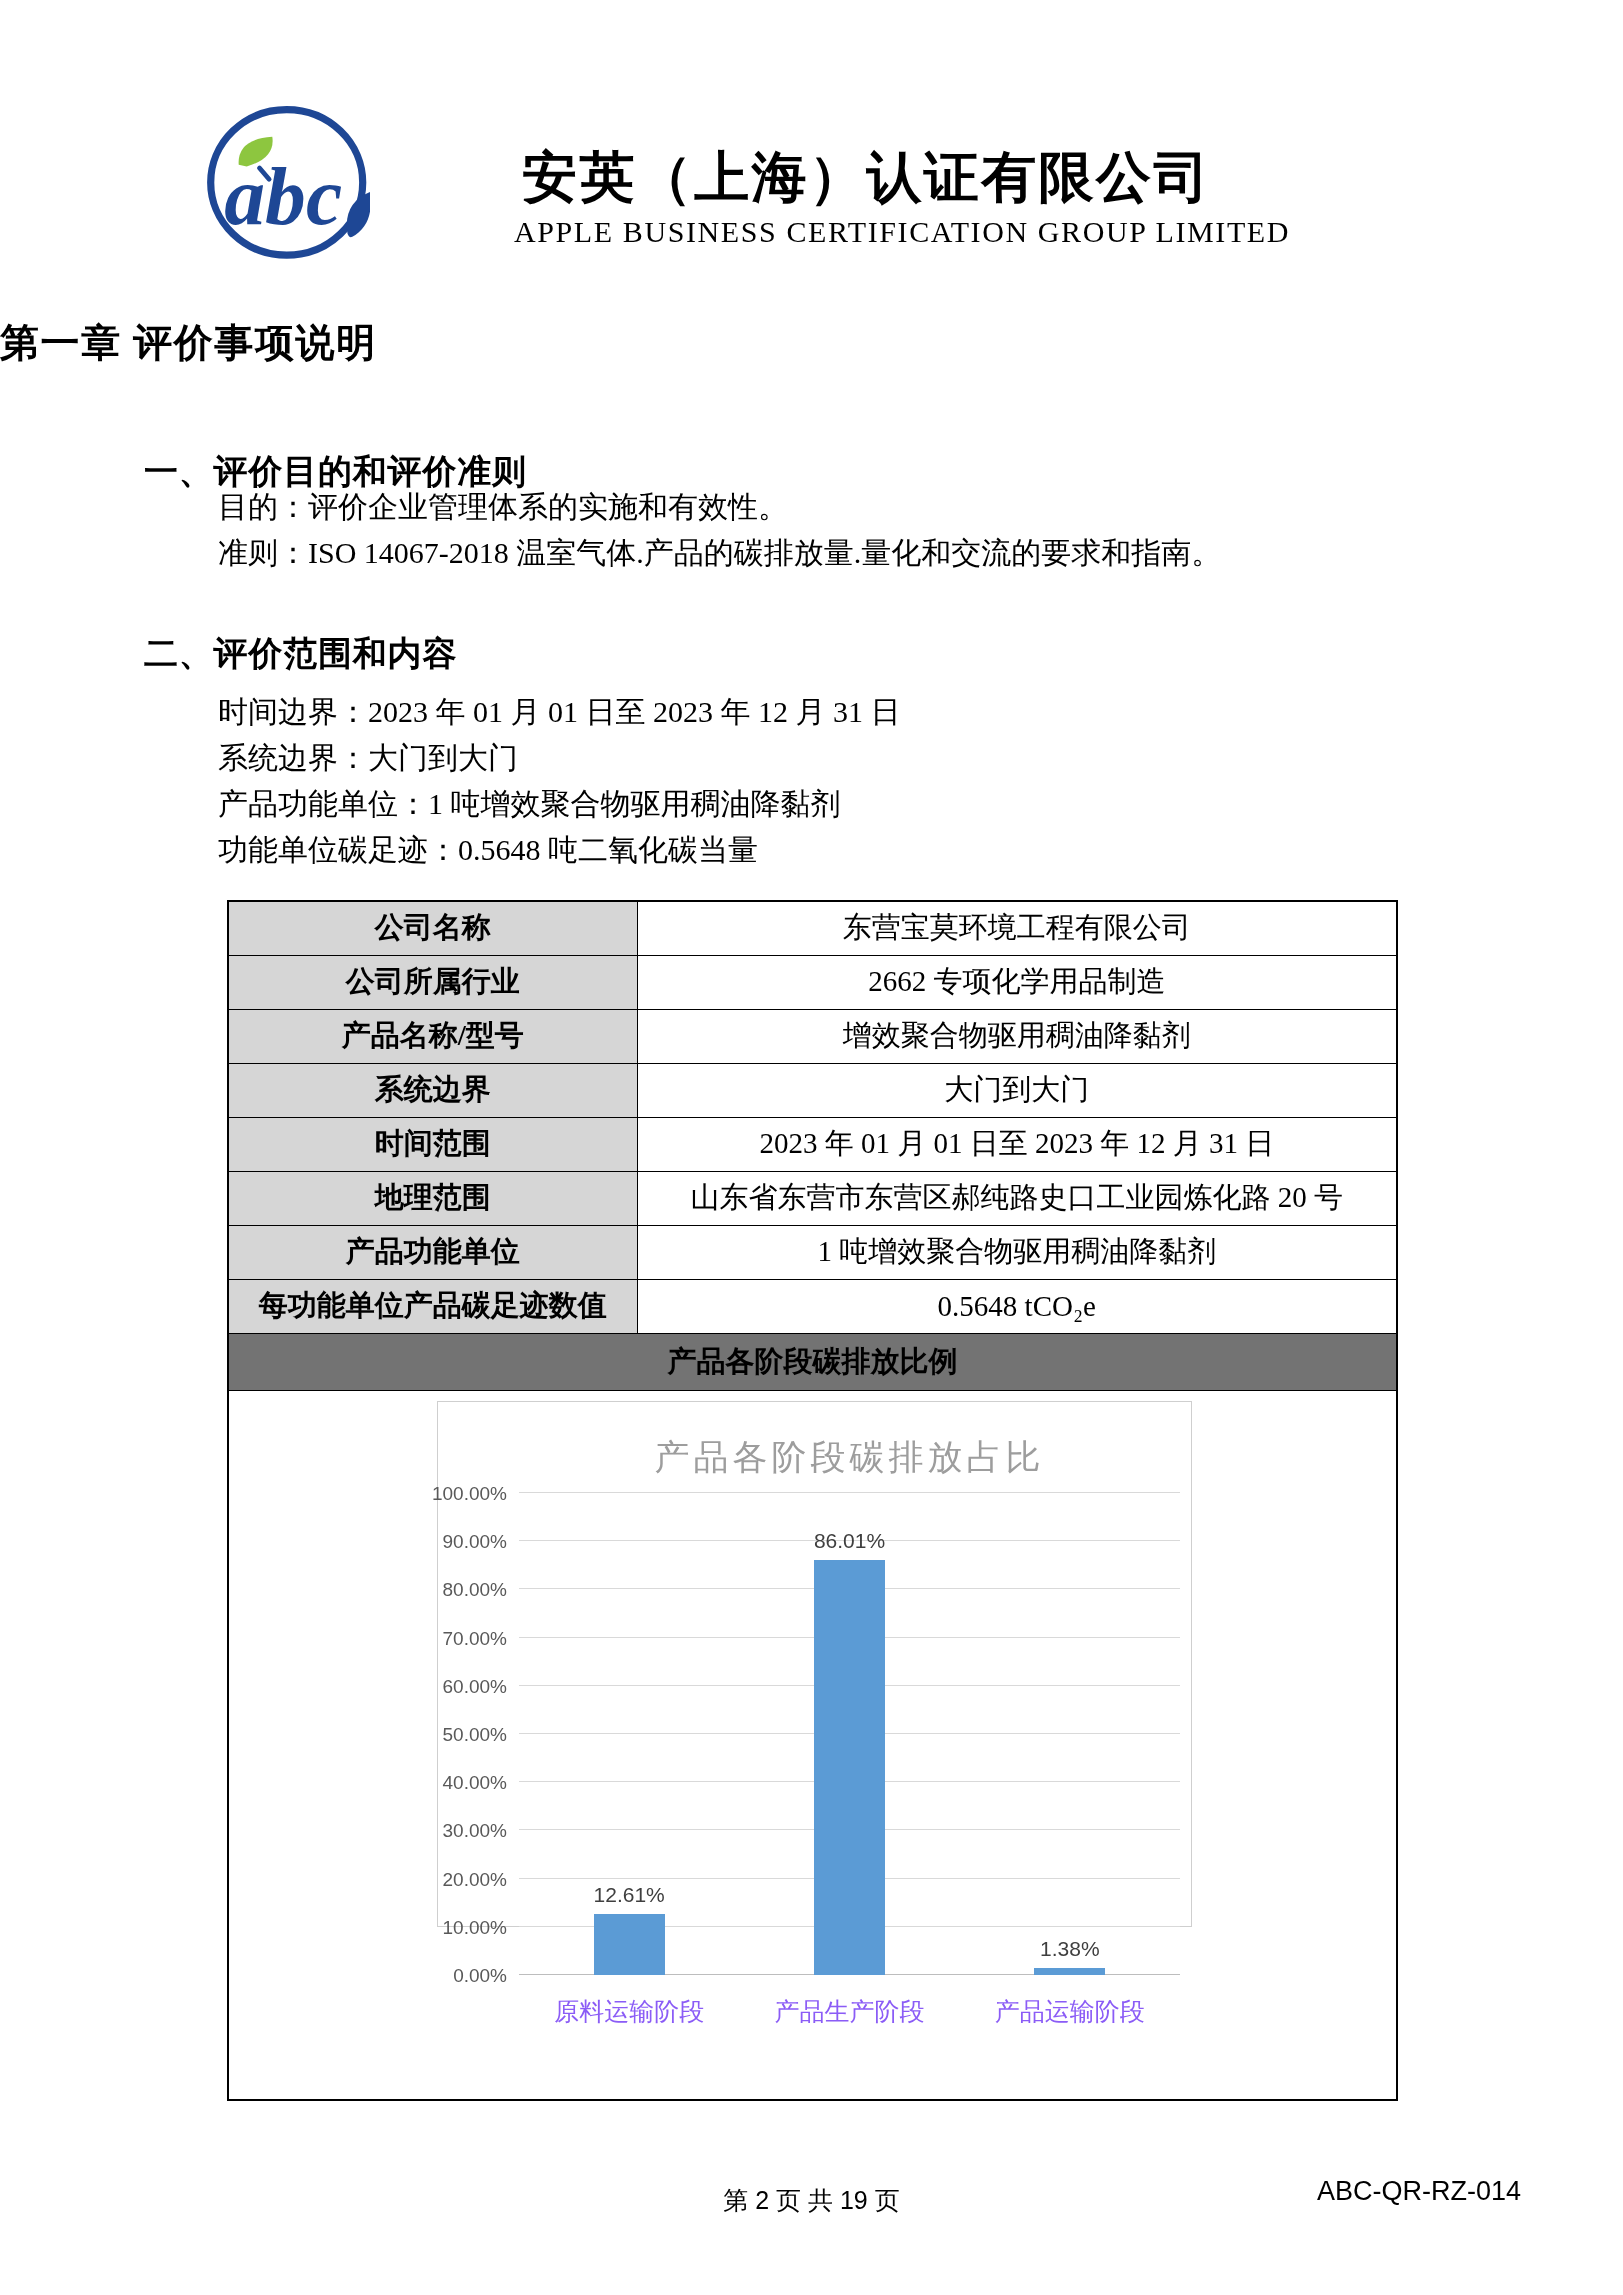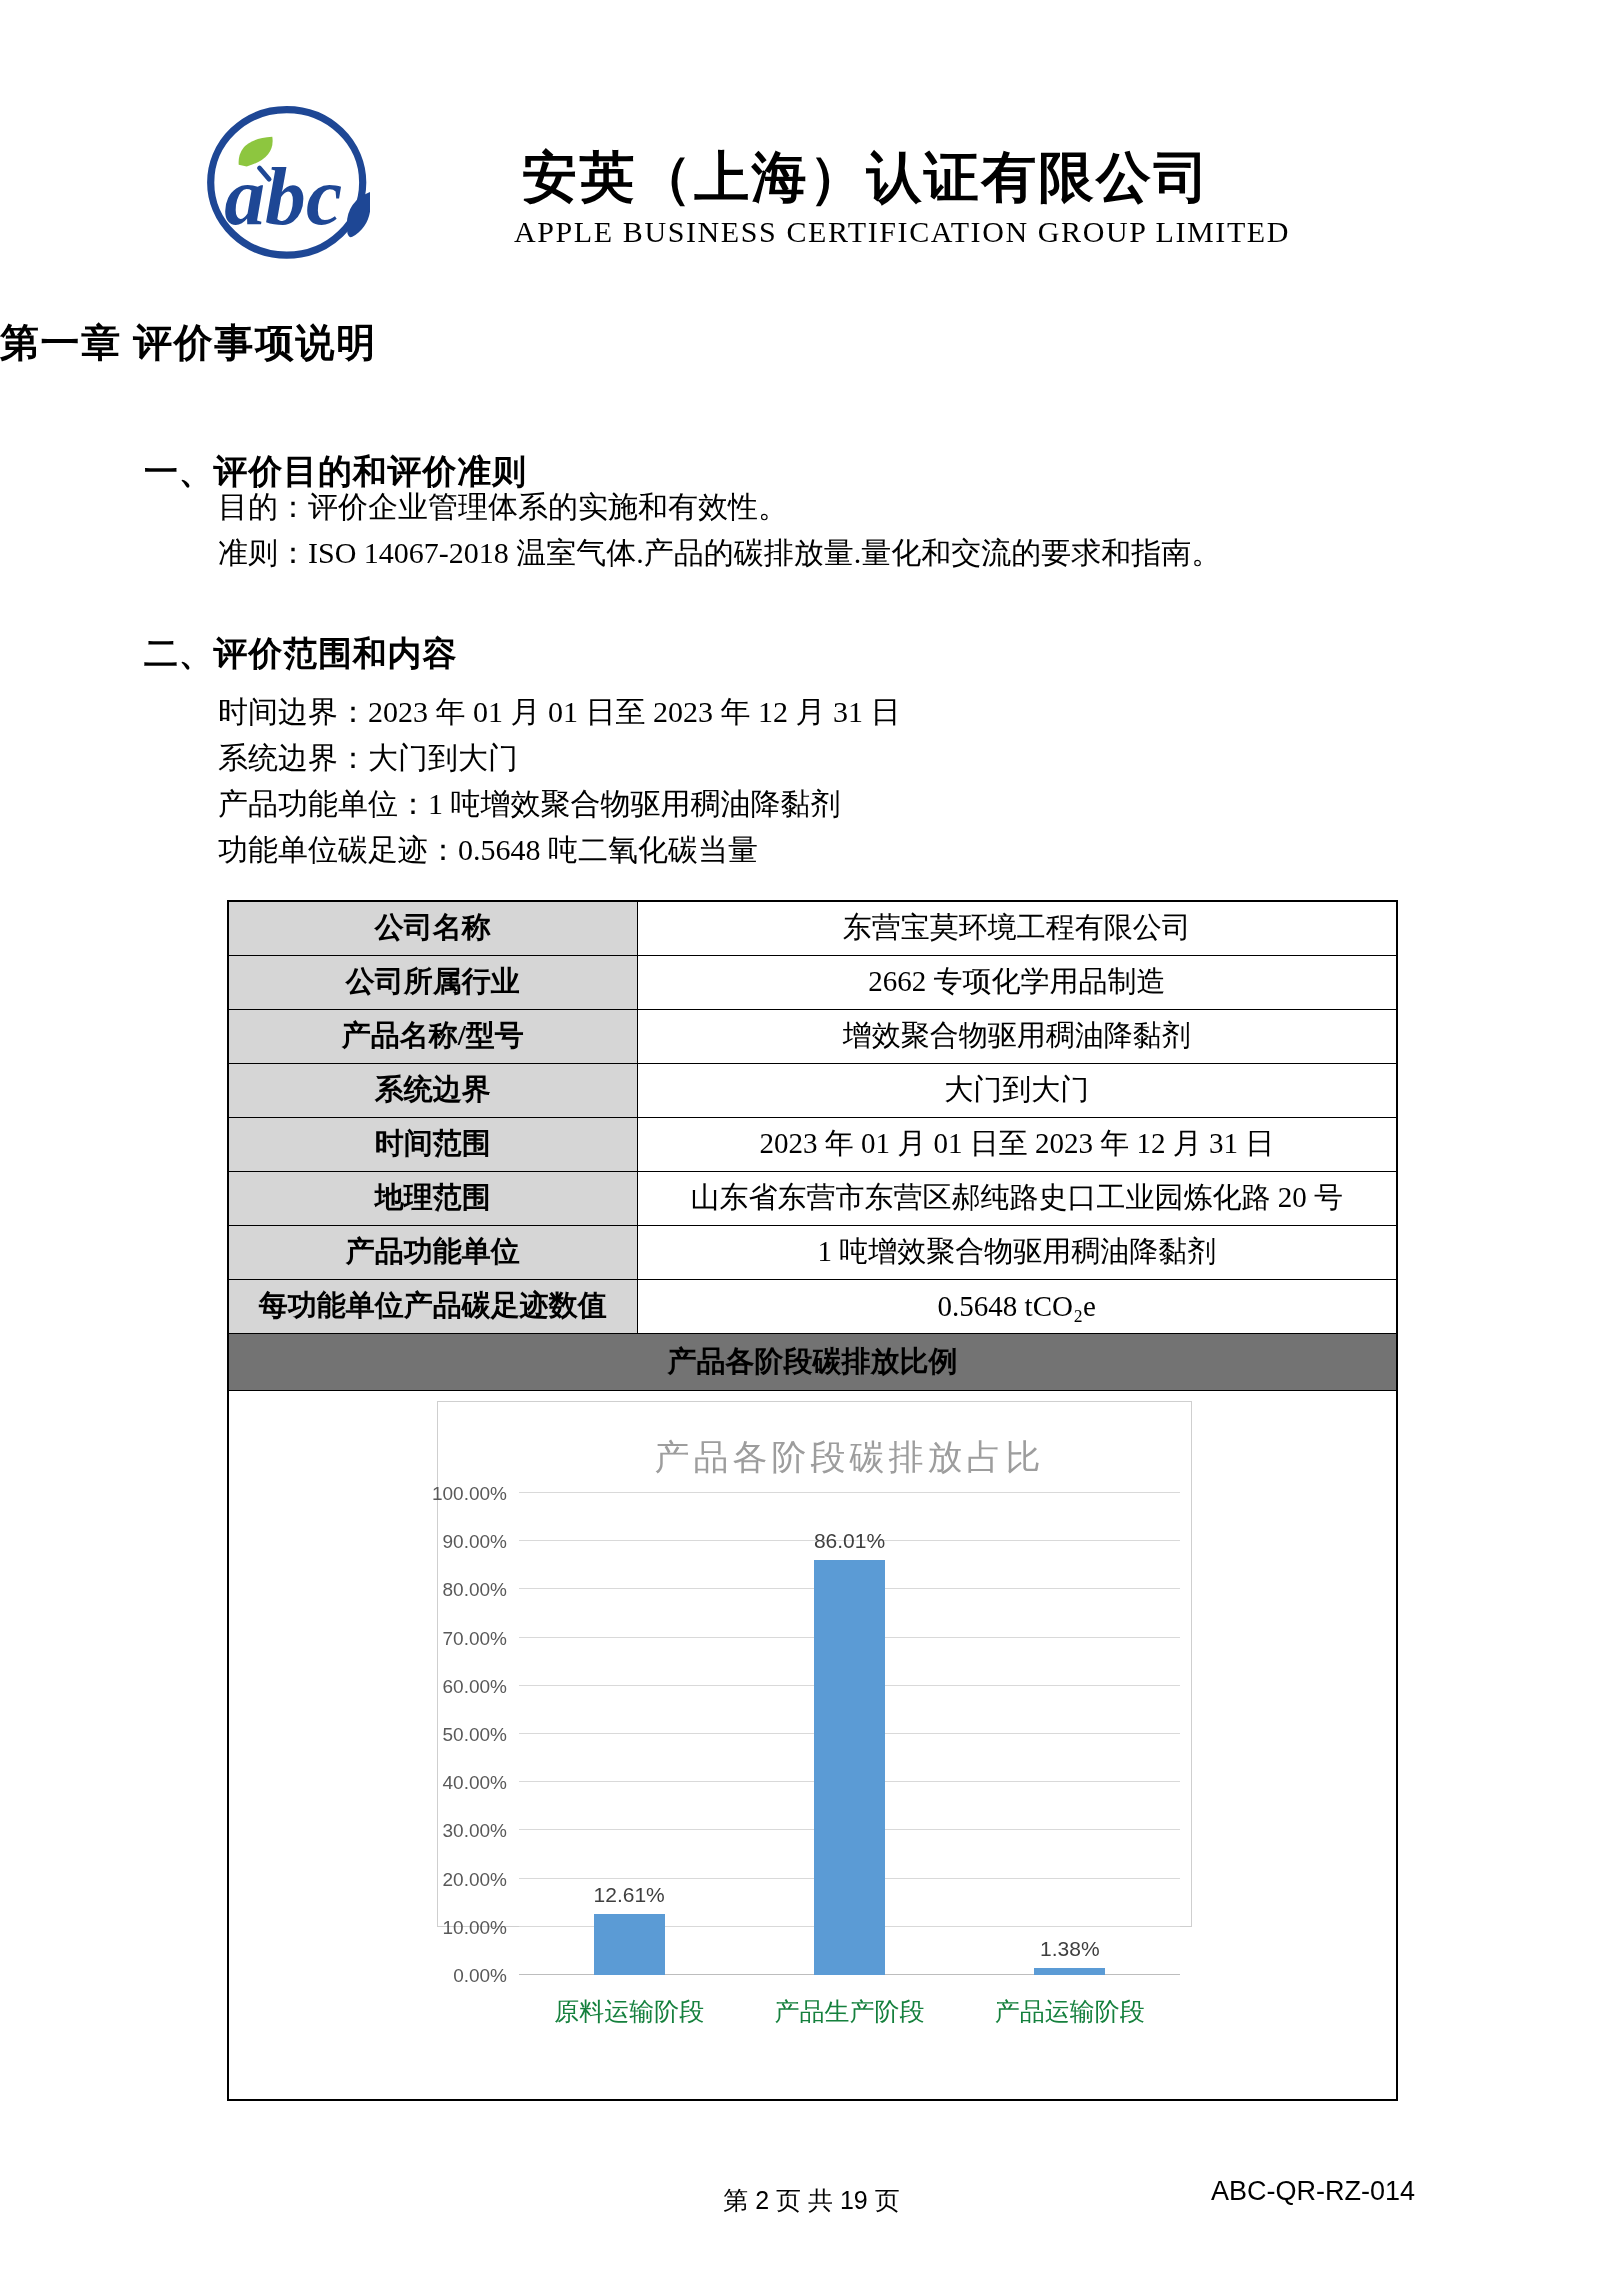--- a/index.html
+++ b/index.html
@@ -96,30 +96,30 @@
   .bar-label {
     font-family:"Liberation Sans","DejaVu Sans",sans-serif;
     font-size:21px; color:#3f3f3f; margin-bottom:9.6px; line-height:1;
   }
   .bar { width:71px; }
   .chart-xlabels {
     position:absolute; left:81px; top:593px; width:661px;
     display:flex;
   }
   .xlabel {
-    flex:1; text-align:center; font-size:25px; color:#15803d; white-space:nowrap;
+    flex:1; text-align:center; font-size:25px; color:#8b5cf6; white-space:nowrap;
   }
   
   .footer-page {
     position:absolute; left:0; top:2184px; width:100%;
     text-align:center; font-size:25px;
     font-family:"Liberation Sans","DejaVu Sans",sans-serif;
   }
   .footer-code {
-    position:absolute; left:1211px; top:2176px;
+    position:absolute; left:1317px; top:2176px;
     font-size:27px;
     font-family:"Liberation Sans","DejaVu Sans",sans-serif;
   }
 </style>
 </head>
 <body>
 
 <div class="page">
 
   <div class="logo">

